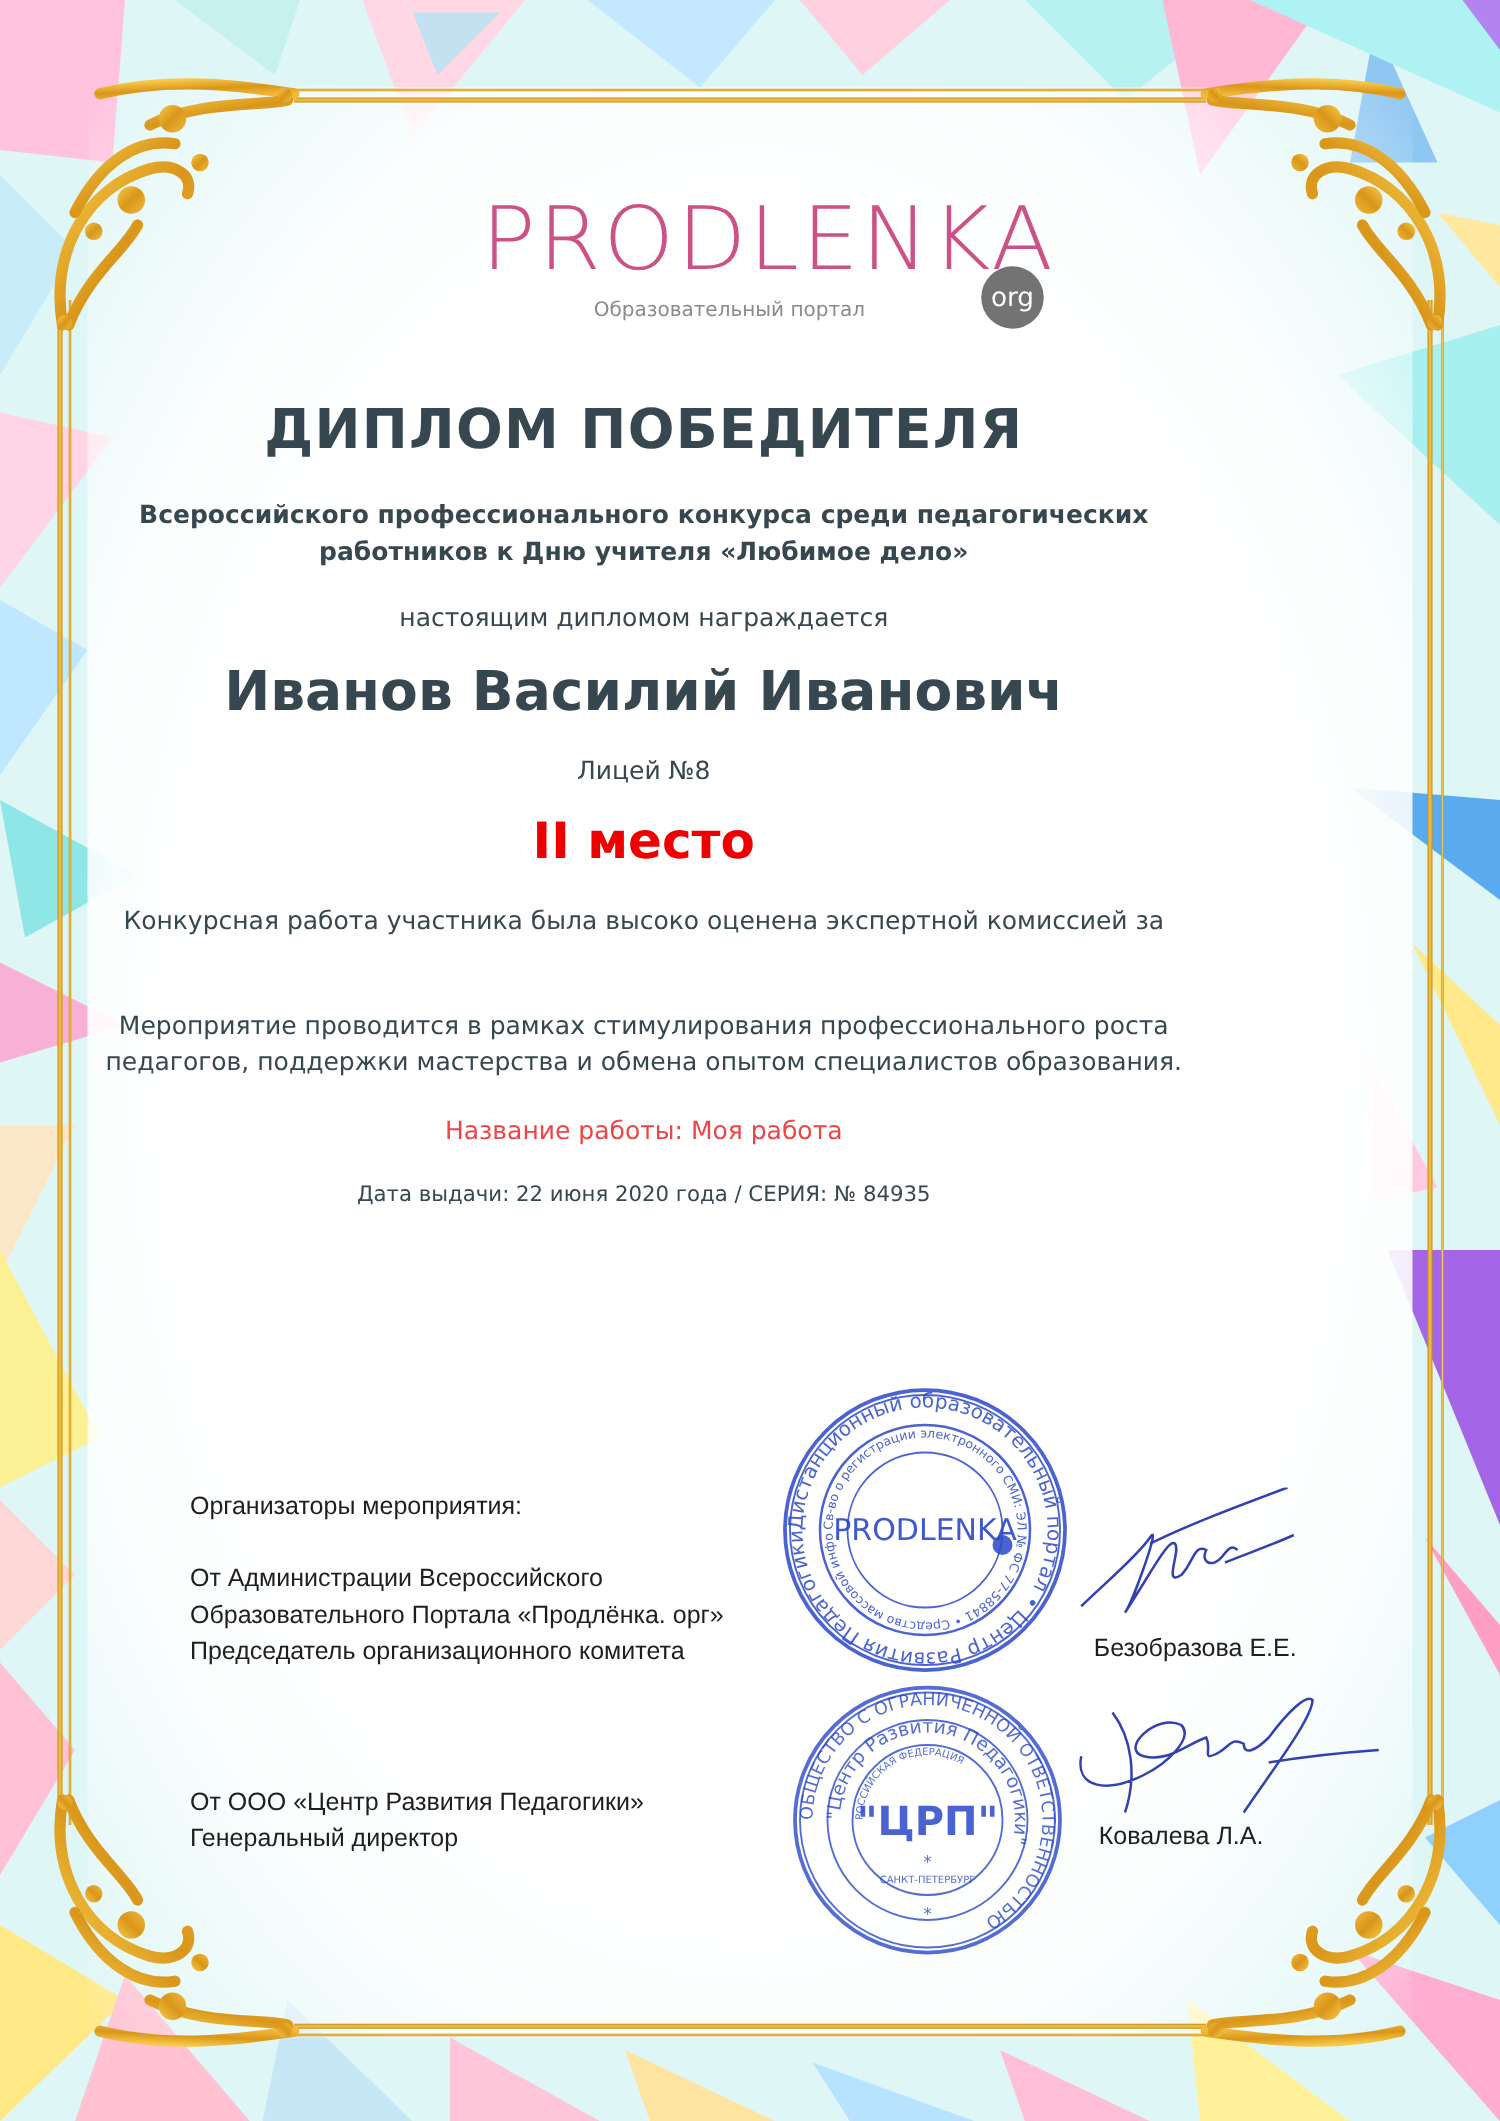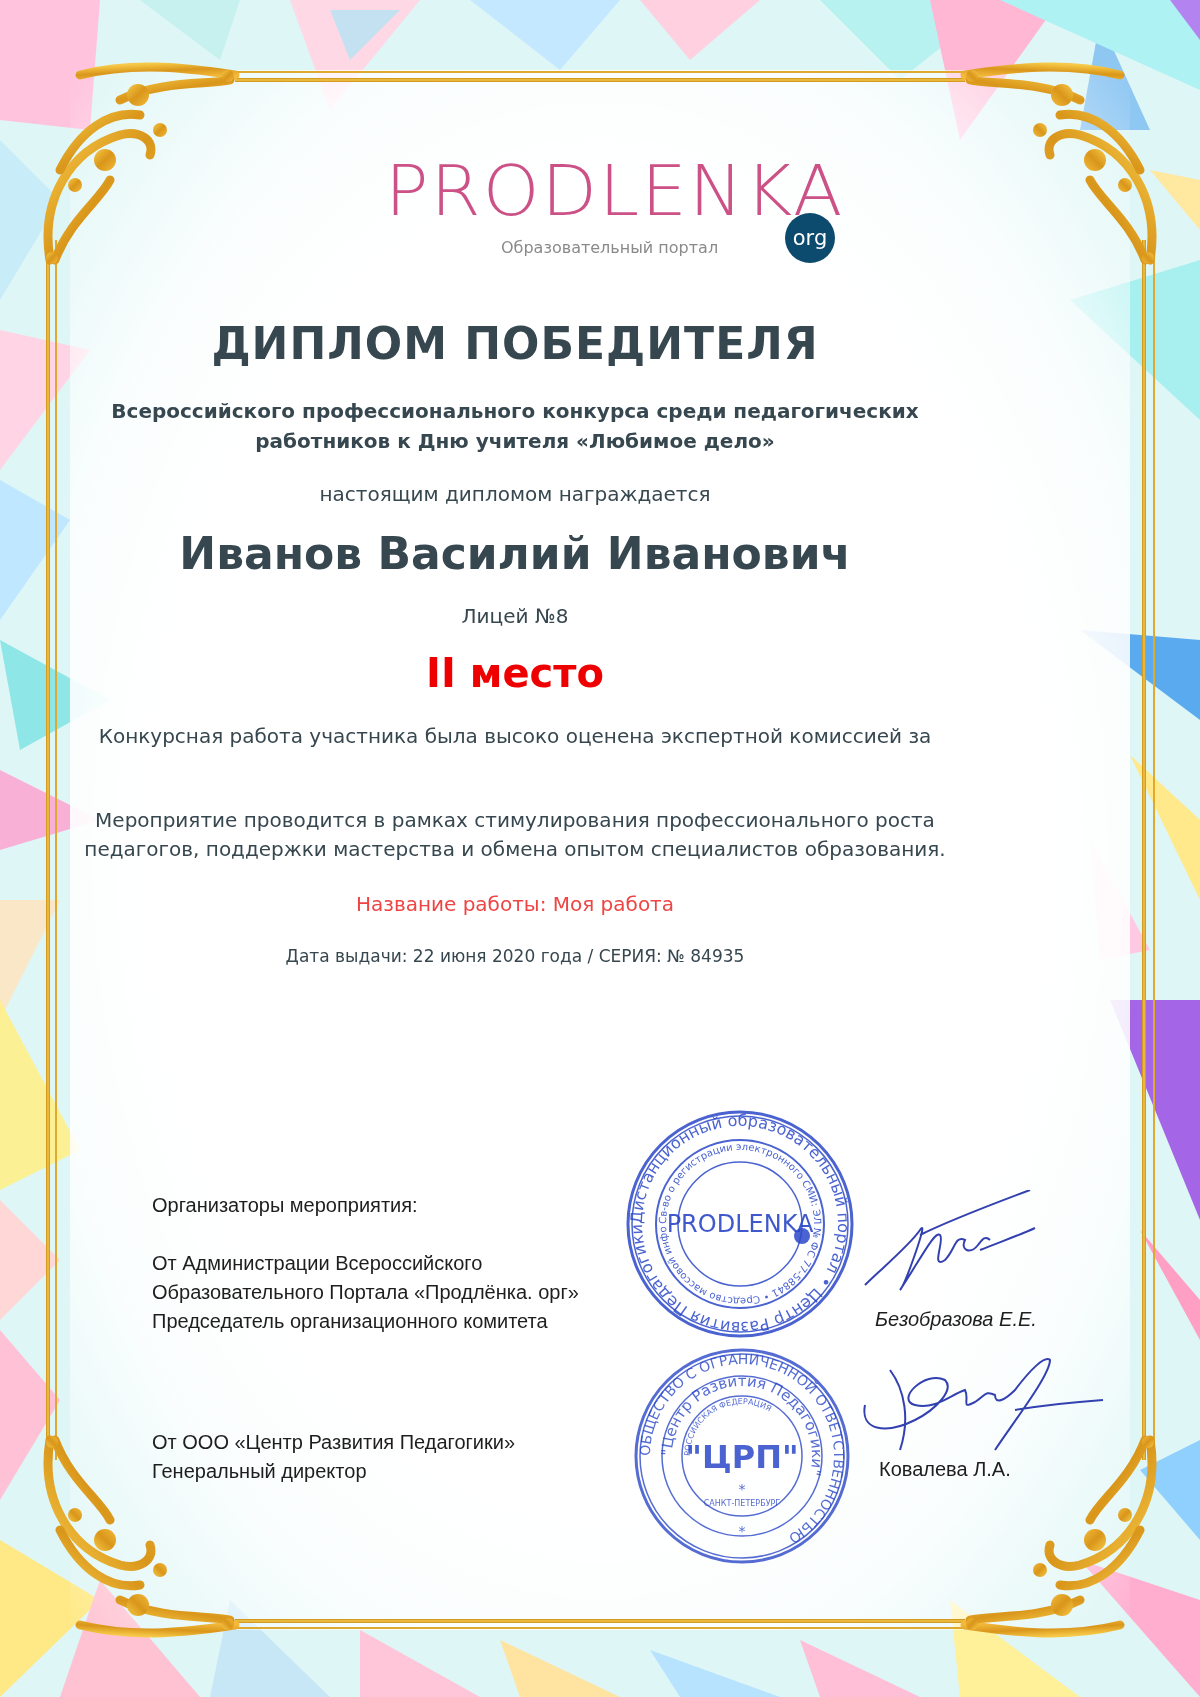--- a/index.html
+++ b/index.html
@@ -16,22 +16,22 @@
   .frame-line { position: absolute; background: linear-gradient(90deg,#c98d12,#f4c64a,#c98d12); }
   .frame-v { width: 4px; }
   .frame-h { height: 4px; background: linear-gradient(180deg,#c98d12,#f4c64a,#c98d12); }
 
   .corner { position: absolute; width: 240px; height: 240px; }
 
   .content { position: absolute; left: 0; top: 0; width: 1200px; height: 1697px; }
 
   .logo { position: absolute; left: 385px; top: 150px; width: 460px; height: 110px; }
   .logo-text { position: absolute; left: 0; top: 0; font-family: "DejaVu Sans", sans-serif; font-size: 70px; font-weight: 300; letter-spacing: 2px; color: #cc5186; transform: scaleX(1.03); transform-origin: left; }
-  .logo-org { position: absolute; left: 400px; top: 63px; width: 50px; height: 50px; border-radius: 50%; background: #0c4a6e; color: #fff; font-size: 21px; display: flex; align-items: center; justify-content: center; }
-  .logo-sub { position: absolute; left: 90px; top: 88px; font-size: 16px; color: #8a8a8a; margin-left: 26px; }
+  .logo-org { position: absolute; left: 400px; top: 63px; width: 50px; height: 50px; border-radius: 50%; background: #737373; color: #fff; font-size: 21px; display: flex; align-items: center; justify-content: center; }
+  .logo-sub { position: absolute; left: 90px; top: 88px; font-size: 16px; color: #8a8a8a; }
 
   .center { position: absolute; left: 0; width: 1030px; text-align: center; }
   .title { top: 318px; font-size: 44px; font-weight: bold; color: #37474f; letter-spacing: 1px; }
   .subtitle { top: 396px; font-size: 20px; font-weight: bold; color: #37474f; line-height: 30px; }
   .awarded { top: 482px; font-size: 20px; color: #37474f; }
   .name { top: 528px; font-size: 44px; font-weight: bold; color: #37474f; }
   .org { top: 604px; font-size: 20px; color: #37474f; }
   .place { top: 650px; font-size: 40px; font-weight: bold; color: #ee0000; }
   .p1 { top: 722px; font-size: 20px; line-height: 29px; color: #37474f; }
   .p2 { top: 806px; font-size: 20px; line-height: 29px; color: #37474f; }
@@ -237,21 +237,21 @@
     </g>
     <text font-family="DejaVu Sans, sans-serif" font-size="16" fill="#2b48c8" opacity="0.85"><textPath href="#s1outer">Дистанционный образовательный портал • Центр Развития Педагогики •</textPath></text>
     <text font-family="DejaVu Sans, sans-serif" font-size="10" fill="#2b48c8" opacity="0.85"><textPath href="#s1inner">Св-во о регистрации электронного СМИ: ЭЛ № ФС 77-58841 • Средство массовой информации •</textPath></text>
     <text x="118" y="124" text-anchor="middle" font-family="DejaVu Sans, sans-serif" font-size="24" fill="#2b48c8" opacity="0.9">PRODLENKA</text>
     <circle cx="180" cy="128" r="8" fill="#2b48c8" opacity="0.85"></circle>
   </svg>
 
   <svg class="sign" style="left:860px; top:1190px;" width="180" height="110" viewBox="0 0 180 110">
     <path d="M5,95 C20,80 50,55 60,40 C70,25 45,95 40,100 C60,70 75,40 80,45 C85,50 70,80 85,70 C95,60 95,45 105,50 C100,60 110,65 118,55 C122,50 125,45 130,50 M60,45 C90,30 130,15 170,0 M120,60 C140,52 160,45 175,38" fill="none" stroke="#3240b0" stroke-width="2"></path>
   </svg>
-  <div class="sig-name" style="left:875px; top:1308px;font-style:italic;">Безобразова Е.Е.</div>
+  <div class="sig-name" style="left:875px; top:1308px;">Безобразова Е.Е.</div>
 
   <svg class="stamp" style="left:632px; top:1346px;" width="220" height="220" viewBox="0 0 220 220">
     <defs>
       <path id="s2outer" d="M110,110 m-92,0 a92,92 0 1,1 184,0 a92,92 0 1,1 -184,0"></path>
       <path id="s2mid" d="M110,110 m-70,0 a70,70 0 1,1 140,0 a70,70 0 1,1 -140,0"></path>
       <path id="s2inner" d="M110,110 m-52,0 a52,52 0 1,1 104,0"></path>
     </defs>
     <g fill="none" stroke="#2b48c8" opacity="0.8">
       <circle cx="110" cy="110" r="106" stroke-width="3"></circle>
       <circle cx="110" cy="110" r="102" stroke-width="1.5"></circle>

